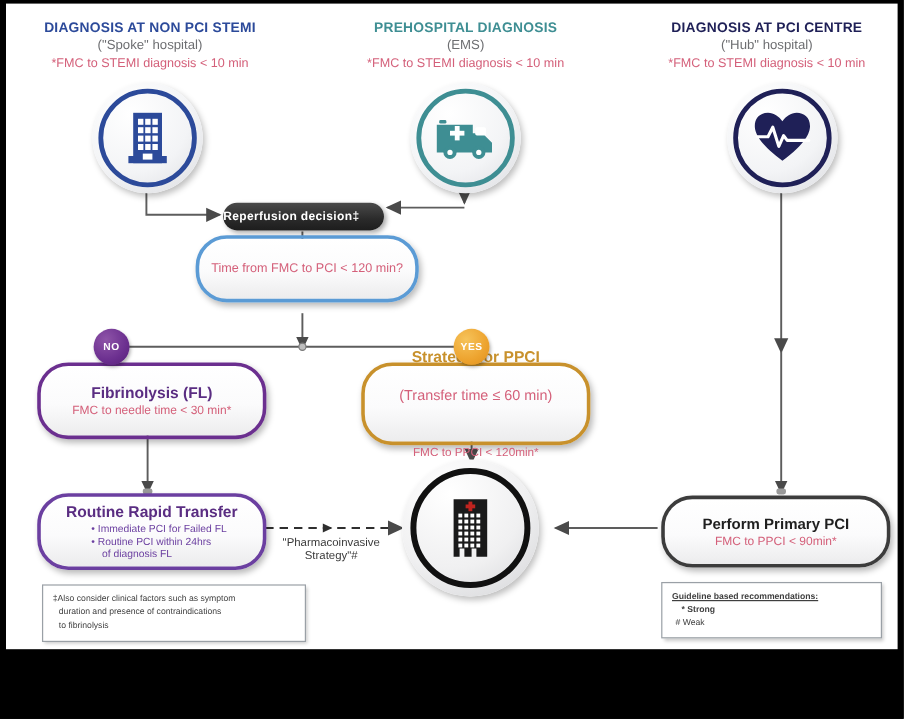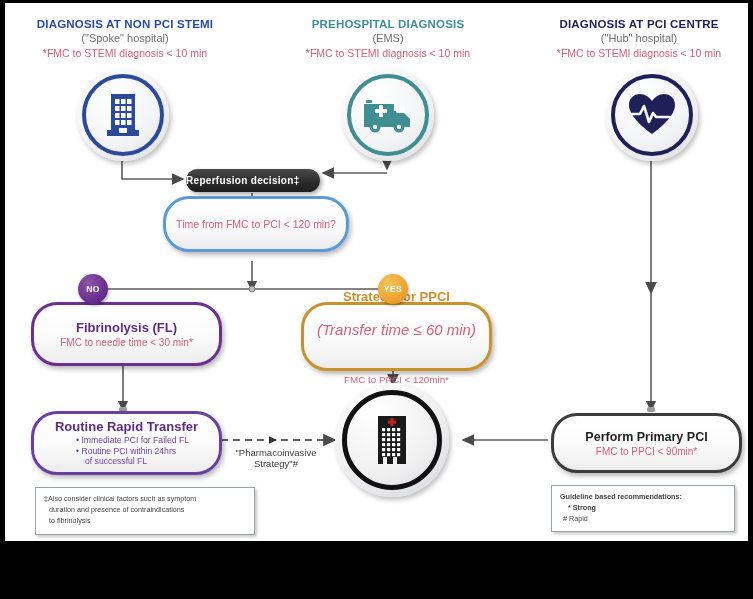--- a/index.html
+++ b/index.html
@@ -196,34 +196,34 @@
       <span>YES</span>
     </div>
 
     <div class="pill" style="left:26px;top:299px;width:185px;height:58px;border:3px solid #6b2f8f;">
       <div class="hd" style="font-size:13px;color:#5a2d82;">Fibrinolysis (FL)</div>
       <div class="sb" style="font-size:10px;margin-top:2px;">FMC to needle time &lt; 30 min*</div>
     </div>
 
     <div class="pill" style="left:296px;top:299px;width:185px;height:63px;border:3px solid #c8912c;">
       <div class="hd" style="font-size:13px;color:#c8912c;">Strategy for PPCI</div>
-      <div class="sb" style="font-size:15px;margin-top:17px;font-style:italic;">(Transfer time ≤ 60 min)</div>
+      <div class="sb" style="font-size:12px;margin-top:17px;">(Transfer time ≤ 60 min)</div>
       <div class="sb" style="font-size:9.8px;margin-top:36px;">FMC to PPCI &lt; 120min*</div>
     </div>
 
     <div class="pill" style="left:26px;top:408px;width:185px;height:58px;border:3px solid #6b3fa0;">
       <div class="hd" style="font-size:13px;color:#5a2d82;margin-bottom:1px;">Routine Rapid Transfer</div>
       <div style="text-align:left;font-size:8.6px;color:#6b3fa0;line-height:1.25;padding-left:12px;">
         <div>
           <span>•&nbsp;</span><span>Immediate PCI for Failed FL</span>
         </div>
         <div>
           <span>•&nbsp;</span><span>Routine PCI within 24hrs</span>
         </div>
-        <div style="padding-left:9px;">of successful FL</div>
+        <div style="padding-left:9px;">of diagnosis FL</div>
       </div>
     </div>
 
     <div class="pi-label" style="left:212px;top:445px;width:118px;">
       <div>"Pharmacoinvasive</div>
       <div>Strategy"#</div>
     </div>
 
     <div class="circ" style="left:330px;top:380px;width:114px;height:114px;
         background:radial-gradient(circle at 35% 25%, #ffffff 0%, #f0f0f1 55%, #d2d3d6 100%);">
@@ -273,20 +273,20 @@
         <div>
           <span>‡</span><span>Also consider clinical factors such as symptom</span>
         </div>
         <div style="padding-left:5px;">duration and presence of contraindications</div>
         <div style="padding-left:5px;">to fibrinolysis</div>
       </div>
     </div>
 
     <div class="note" style="left:546px;top:482px;width:182px;height:45px;">
       <div class="inner">
-        <div style="font-weight:bold;">Guideline based recommendations:</div>
+        <div style="font-weight:bold;text-decoration:underline;">Guideline based recommendations:</div>
         <div style="padding-left:8px;font-weight:bold;">*   Strong</div>
-        <div style="padding-left:3px;">#  Rapid</div>
+        <div style="padding-left:3px;">#  Weak</div>
       </div>
     </div>
 
   </div>
 </div>
 
 </body></html>

